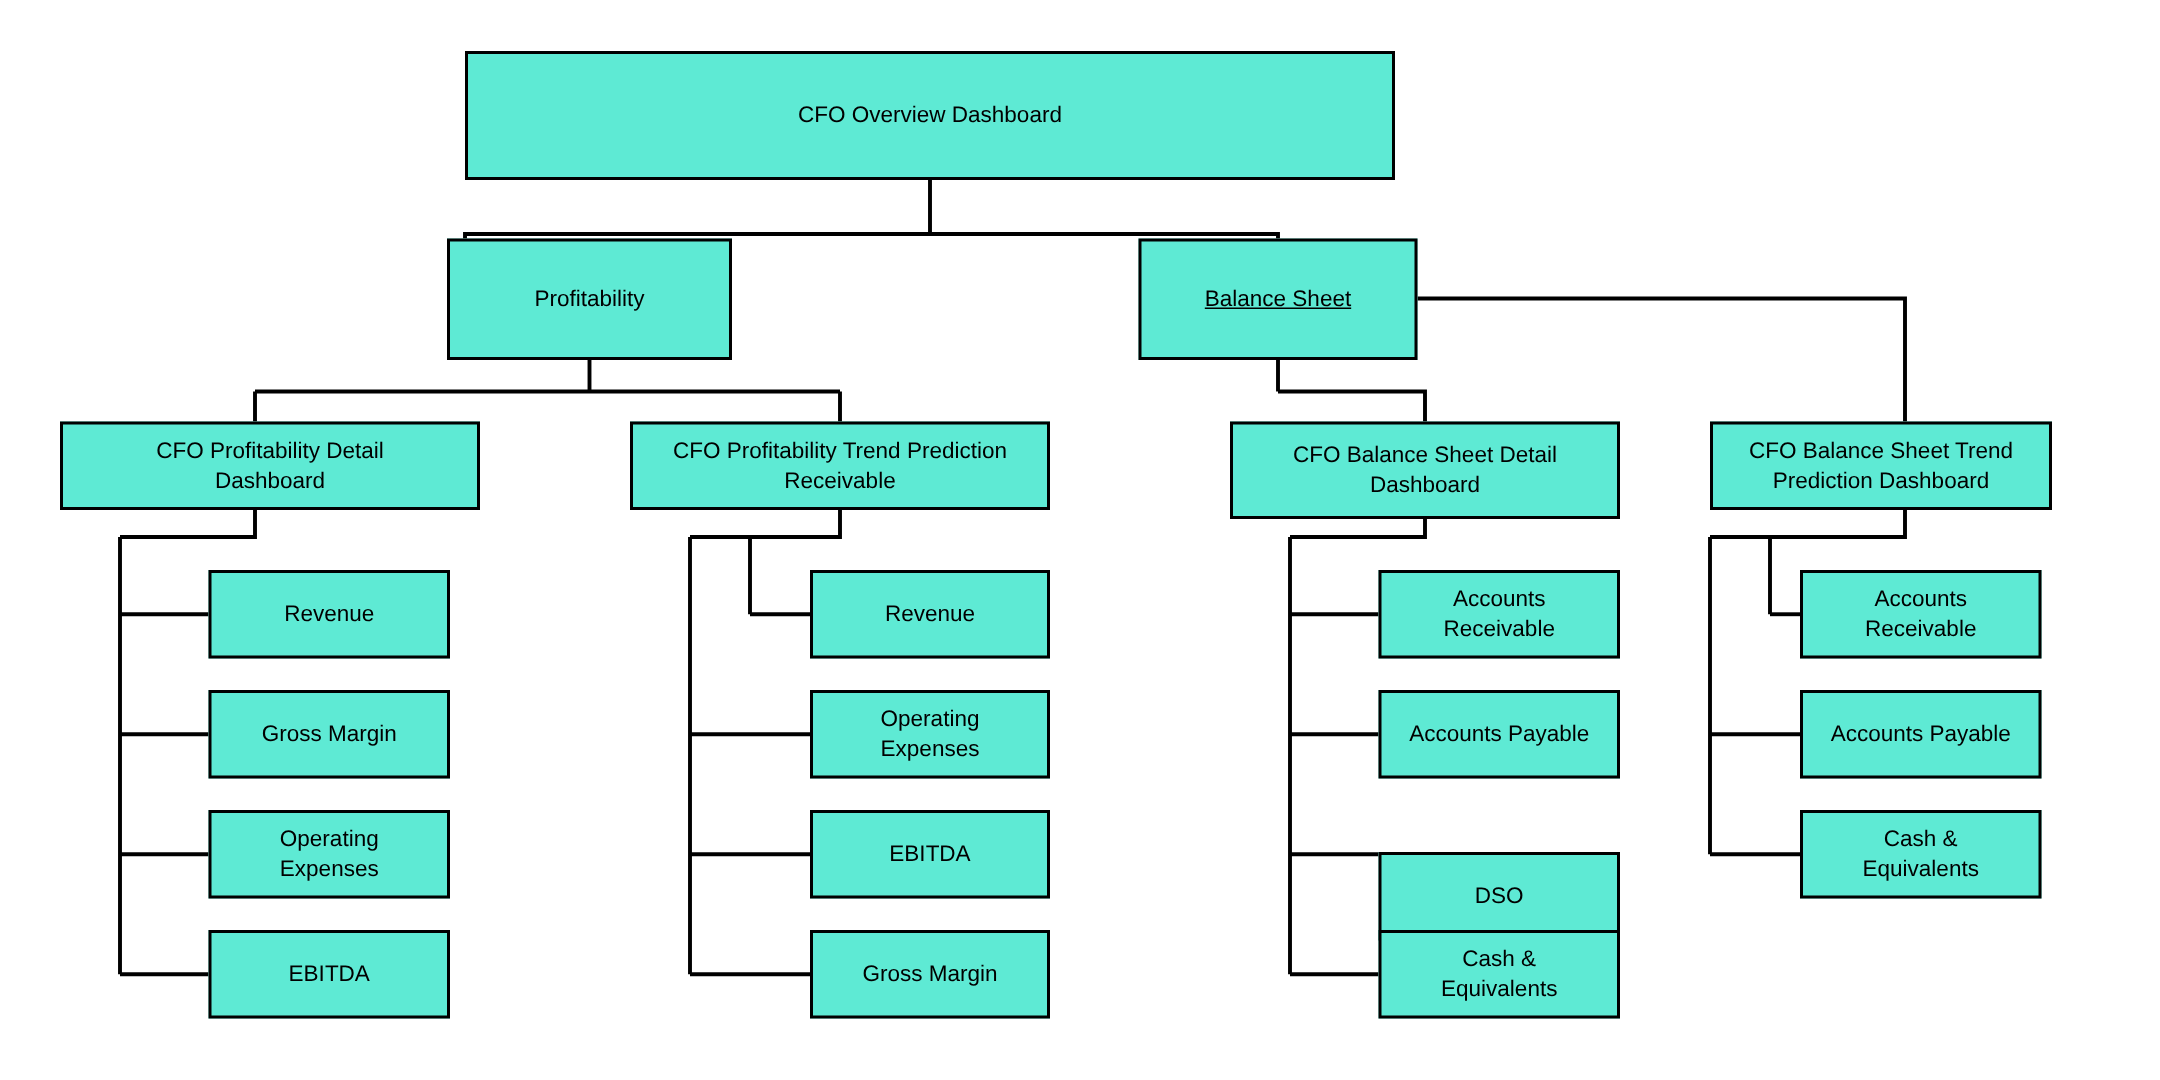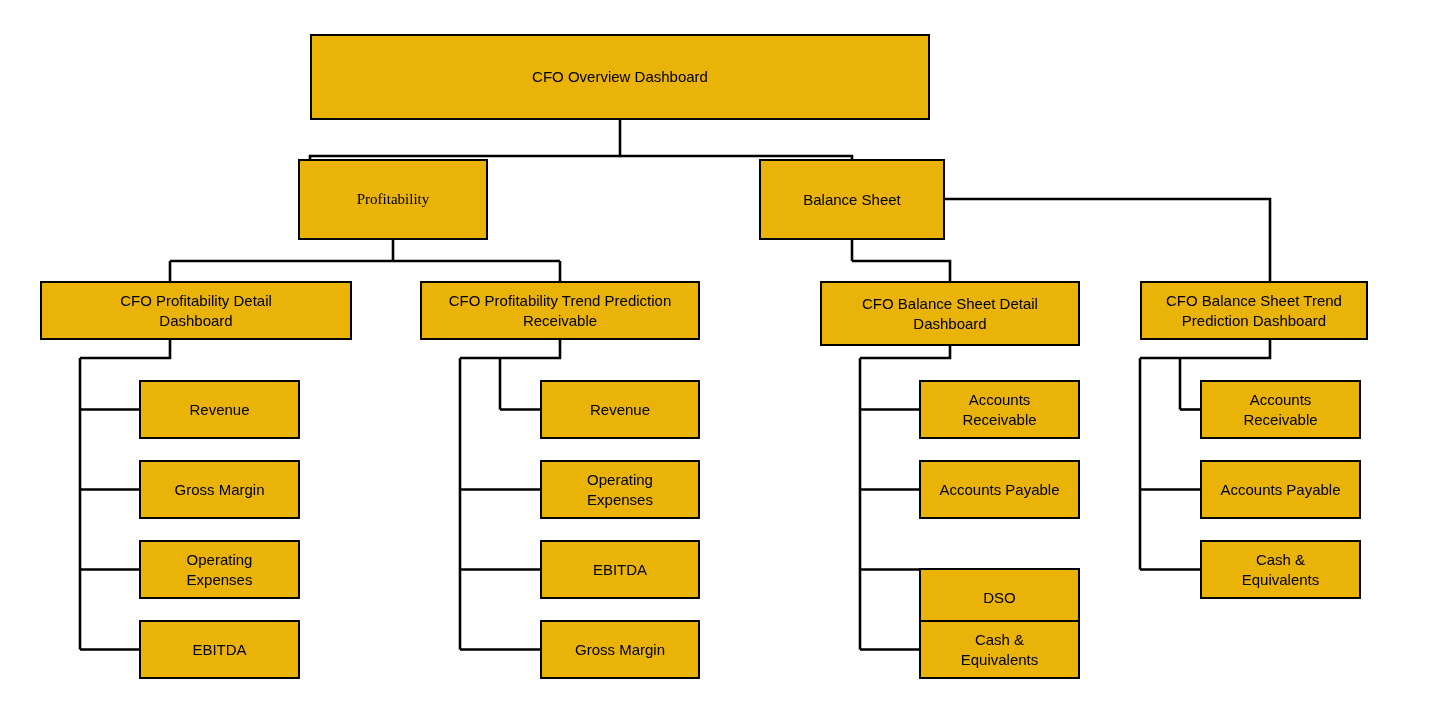--- a/index.html
+++ b/index.html
@@ -21,21 +21,21 @@
     position: absolute;
     left: 0;
     top: 0;
     width: 1440px;
     height: 720px;
     pointer-events: none;
   }
   .node {
     position: absolute;
     box-sizing: border-box;
-    background: #eab308;
+    background: #5eead4;
     border: 2px solid #000000;
     display: flex;
     align-items: center;
     justify-content: center;
     text-align: center;
     color: #000000;
     line-height: 1.28;
     padding: 2px 6px;
     white-space: pre-line;
   }
@@ -84,24 +84,24 @@
         <polyline points="1140,358 1140,569.5"></polyline>
         <polyline points="1180,358 1180,409.5"></polyline>
         <polyline points="1180,409.5 1200,409.5"></polyline>
         <polyline points="1140,489.5 1200,489.5"></polyline>
         <polyline points="1140,569.5 1200,569.5"></polyline>
       </g>
   </svg>
 
   <div class="node root" style="left: 310px; top: 34px; width: 620px; height: 86px;">CFO Overview Dashboard</div>
 
-  <div class="node level2" style="left: 298px; top: 159px; width: 190px; height: 81px; font-family: Liberation Serif, serif;">Profitability</div>
-  <div class="node level2" style="left: 759px; top: 159px; width: 186px; height: 81px;">Balance Sheet</div>
+  <div class="node level2" style="left: 298px; top: 159px; width: 190px; height: 81px;">Profitability</div>
+  <div class="node level2" style="left: 759px; top: 159px; width: 186px; height: 81px; text-decoration: underline;">Balance Sheet</div>
 
-  <div class="node level3" style="left: 40px; top: 281px; width: 312px; height: 59px;">CFO Profitability Detail
+  <div class="node level3" style="left: 40px; top: 281px; width: 280px; height: 59px;">CFO Profitability Detail
 Dashboard</div>
   <div class="node level3" style="left: 420px; top: 281px; width: 280px; height: 59px;">CFO Profitability Trend Prediction
 Receivable</div>
   <div class="node level3" style="left: 820px; top: 281px; width: 260px; height: 65px;">CFO Balance Sheet Detail
 Dashboard</div>
   <div class="node level3" style="left: 1140px; top: 281px; width: 228px; height: 59px;">CFO Balance Sheet Trend
 Prediction Dashboard</div>
 
   <div id="leaf-layer">
       <div class="node leaf" style="left: 139px; top: 380px; width: 161px; height: 59px;">Revenue</div>

